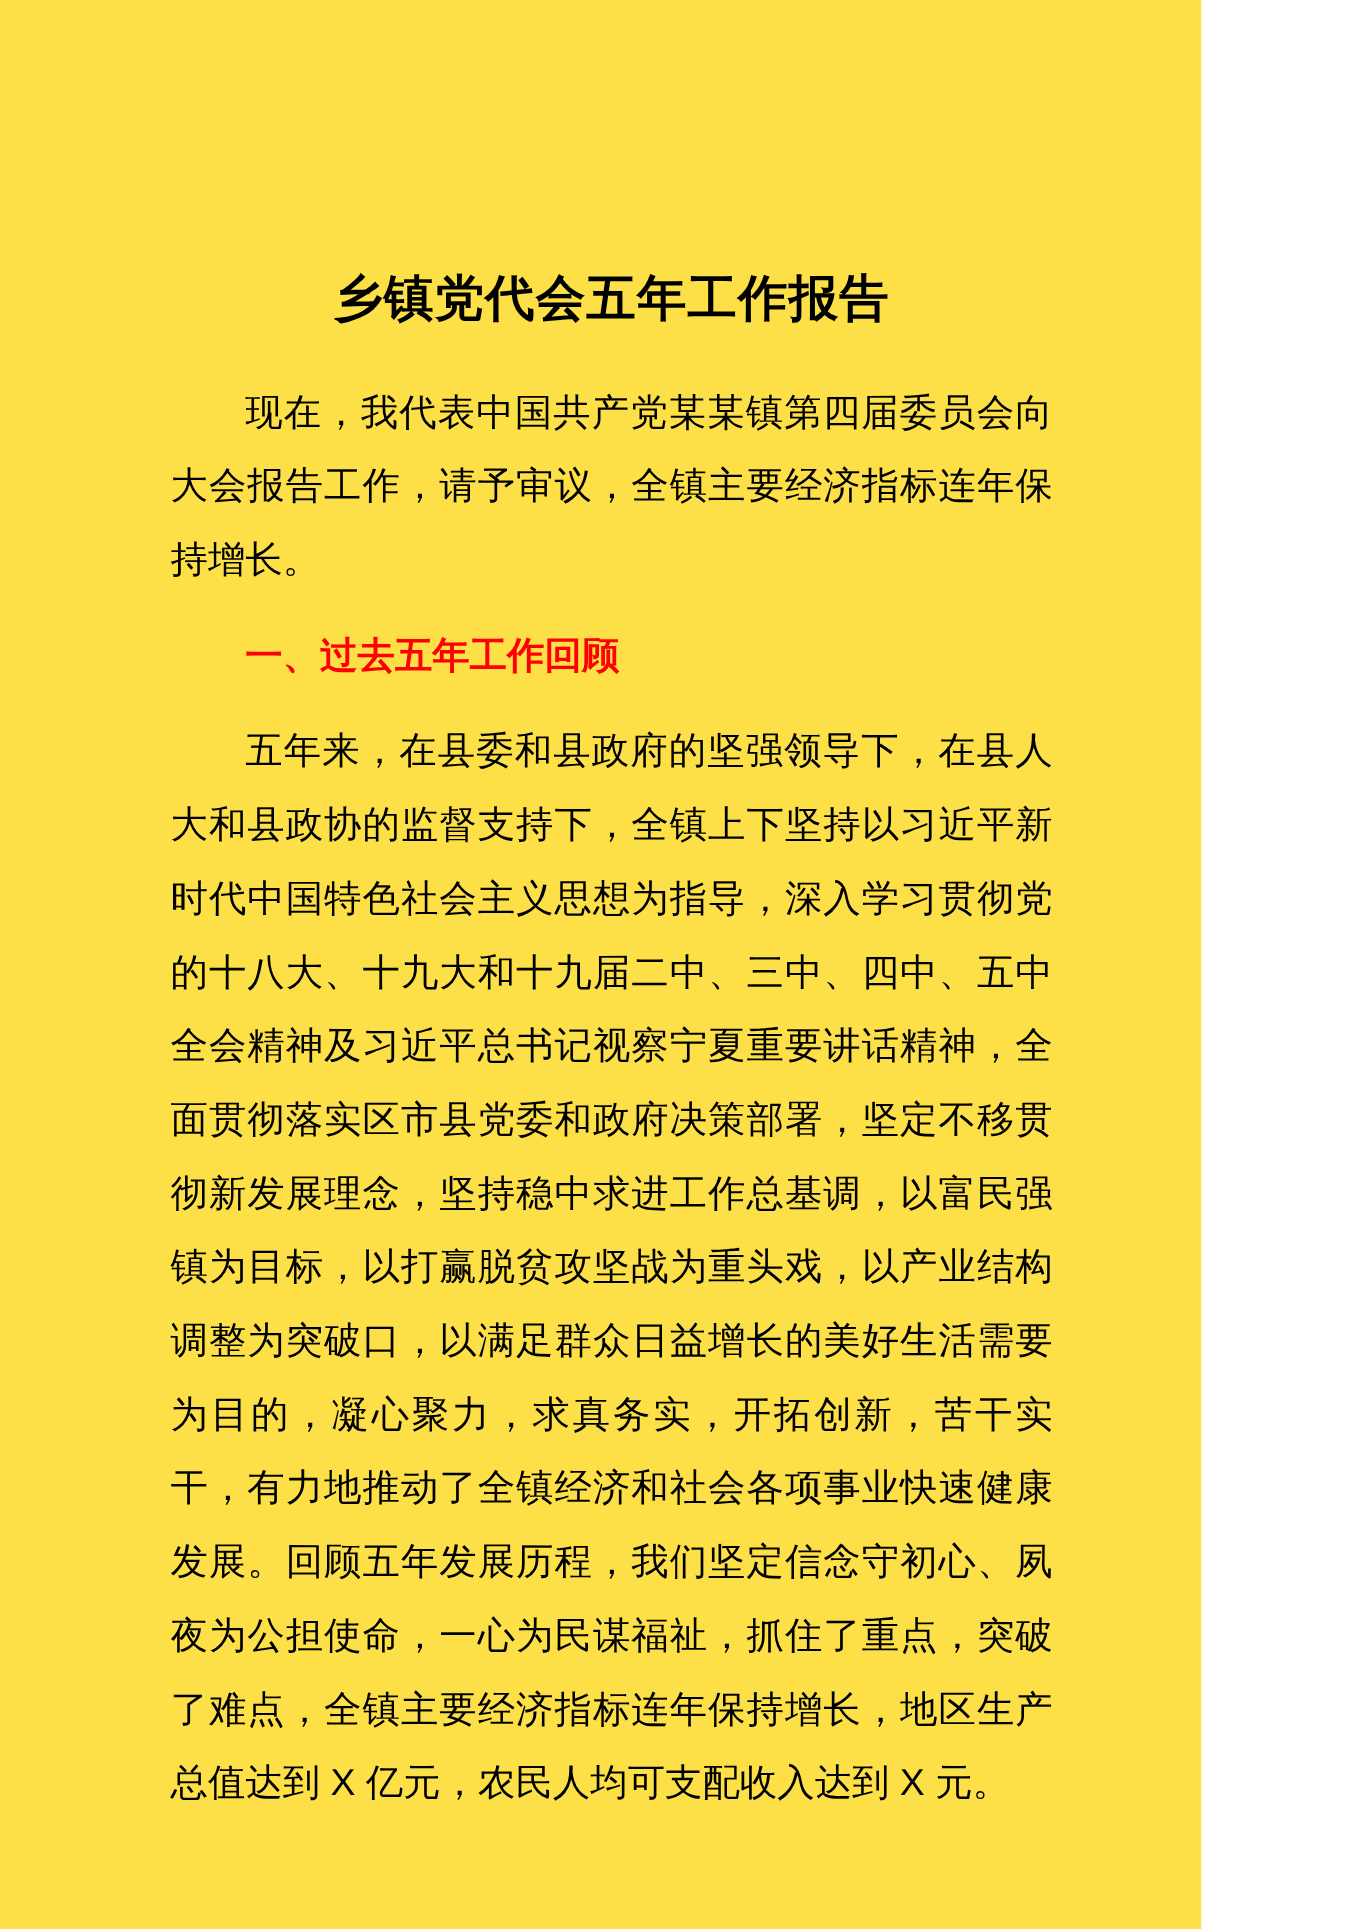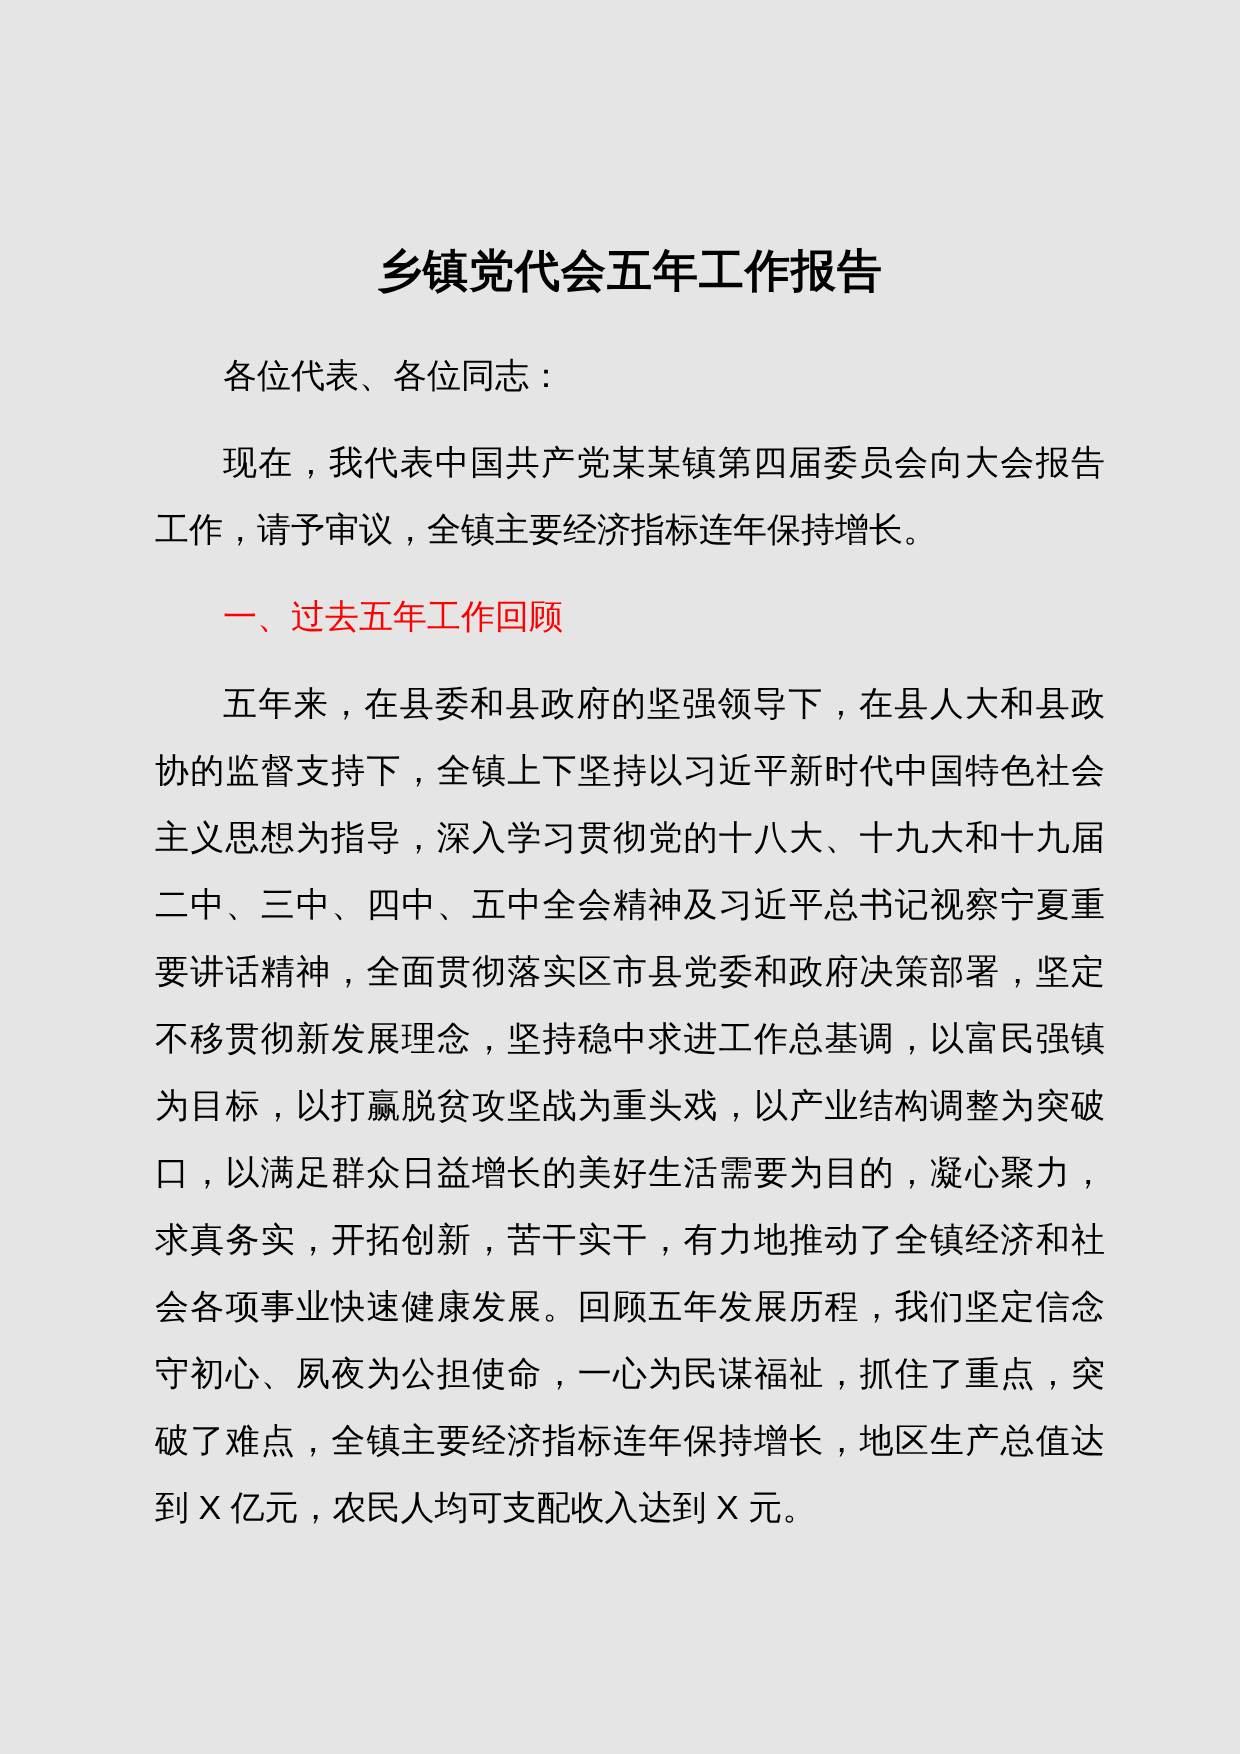--- a/index.html
+++ b/index.html
@@ -2,23 +2,23 @@
 <html><head>
 <meta charset="utf-8">
 <style>
   html, body {
     margin: 0;
     padding: 0;
     background: #ffffff;
   }
   .page {
     position: relative;
-    width: 1240px;
+    width: 1092px;
     height: 1754px;
-    background: #e5e5e5;
+    background: #fde047;
     box-sizing: border-box;
     padding: 244px 135px 0 155px;
     overflow: hidden;
     font-family: "Liberation Sans", sans-serif;
     color: #000000;
   }
   .doc-title {
     font-size: 45px;
     line-height: 54px;
     font-weight: bold;
@@ -30,31 +30,30 @@
     font-size: 34px;
     line-height: 67px;
     text-indent: 2em;
     text-align: justify;
     margin: 0 0 20px 0;
   }
   .section-heading {
     font-size: 34px;
     line-height: 67px;
     text-indent: 2em;
-    font-weight: normal;
+    font-weight: bold;
     color: #FF0000;
     margin: 0 0 20px 0;
   }
 </style>
 </head>
 <body>
 
 <div class="page">
   <h1 class="doc-title">乡镇党代会五年工作报告</h1>
 
-  <p class="para">各位代表、各位同志：</p>
 
   <p class="para">现在，我代表中国共产党某某镇第四届委员会向大会报告工作，请予审议，全镇主要经济指标连年保持增长。</p>
 
   <h2 class="section-heading">一、过去五年工作回顾</h2>
 
   <p class="para">五年来，在县委和县政府的坚强领导下，在县人大和县政协的监督支持下，全镇上下坚持以习近平新时代中国特色社会主义思想为指导，深入学习贯彻党的十八大、十九大和十九届二中、三中、四中、五中全会精神及习近平总书记视察宁夏重要讲话精神，全面贯彻落实区市县党委和政府决策部署，坚定不移贯彻新发展理念，坚持稳中求进工作总基调，以富民强镇为目标，以打赢脱贫攻坚战为重头戏，以产业结构调整为突破口，以满足群众日益增长的美好生活需要为目的，凝心聚力，求真务实，开拓创新，苦干实干，有力地推动了全镇经济和社会各项事业快速健康发展。回顾五年发展历程，我们坚定信念守初心、夙夜为公担使命，一心为民谋福祉，抓住了重点，突破了难点，全镇主要经济指标连年保持增长，地区生产总值达到 X 亿元，农民人均可支配收入达到 X 元。</p>
 </div>
 
 </body></html>

